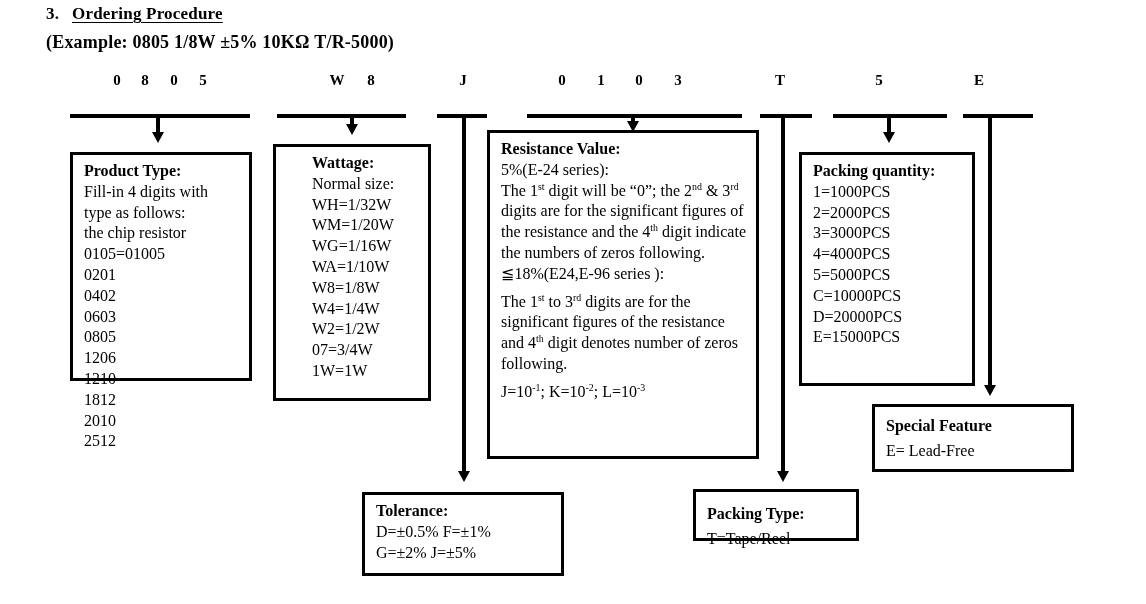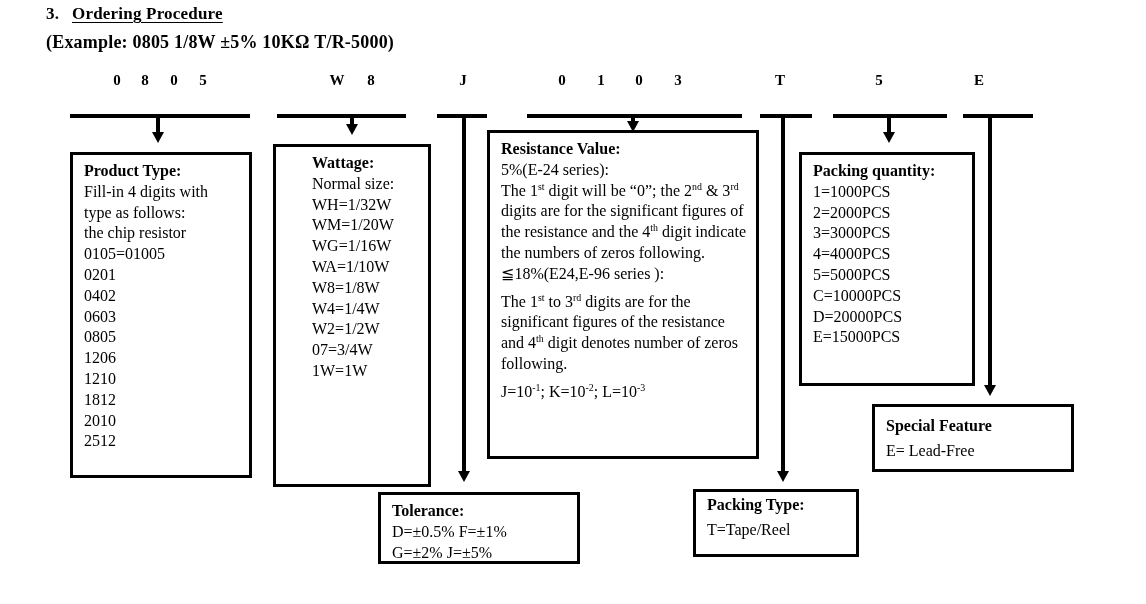--- a/index.html
+++ b/index.html
@@ -144,40 +144,40 @@
       <div class="bracket-stem" style="left: 781px; top: 118px; height: 353px;"></div>
       <div class="bracket-arrow" style="left: 783px; top: 471px;"></div>
       <div class="bracket-bar" style="left: 833px; top: 114px; width: 114px;"></div>
       <div class="bracket-stem" style="left: 887px; top: 118px; height: 14px;"></div>
       <div class="bracket-arrow" style="left: 889px; top: 132px;"></div>
       <div class="bracket-bar" style="left: 963px; top: 114px; width: 70px;"></div>
       <div class="bracket-stem" style="left: 988px; top: 118px; height: 267px;"></div>
       <div class="bracket-arrow" style="left: 990px; top: 385px;"></div>
     </div>
 
-  <div class="box" style="left:70px; top:152px; width:182px; height:326px;">
+  <div class="box" style="left:70px; top:152px; width:182px; height:229px;">
     <div class="box-title">Product Type:</div>
     <div>
         <div class="box-line">Fill-in 4 digits with</div>
         <div class="box-line">type as follows:</div>
         <div class="box-line">the chip resistor</div>
         <div class="box-line">0105=01005</div>
         <div class="box-line">0201</div>
         <div class="box-line">0402</div>
         <div class="box-line">0603</div>
         <div class="box-line">0805</div>
         <div class="box-line">1206</div>
         <div class="box-line">1210</div>
         <div class="box-line">1812</div>
         <div class="box-line">2010</div>
         <div class="box-line">2512</div>
       </div>
   </div>
 
-  <div class="box" style="left:273px; top:144px; width:158px; height:343px;padding-left:36px;">
+  <div class="box" style="left:273px; top:144px; width:158px; height:257px;padding-left:36px;">
     <div class="box-title">Wattage:</div>
     <div>
         <div class="box-line">Normal size:</div>
         <div class="box-line">WH=1/32W</div>
         <div class="box-line">WM=1/20W</div>
         <div class="box-line">WG=1/16W</div>
         <div class="box-line">WA=1/10W</div>
         <div class="box-line">W8=1/8W</div>
         <div class="box-line">W4=1/4W</div>
         <div class="box-line">W2=1/2W</div>
@@ -212,29 +212,29 @@
   </div>
 
   <div class="box" style="left:872px; top:404px; width:202px; height:68px; padding-top:9px;">
     <div class="box-title">Special Feature</div>
     <div class="gap-line" style="height:4px;"></div>
     <div>
         <div class="box-line">E= Lead-Free</div>
       </div>
   </div>
 
-  <div class="box" style="left:378px; top:492px; width:202px; height:72px;">
+  <div class="box" style="left:362px; top:492px; width:202px; height:84px;">
     <div class="box-title">Tolerance:</div>
     <div>
         <div class="box-line">D=±0.5%  F=±1%</div>
         <div class="box-line">G=±2%   J=±5%</div>
       </div>
   </div>
 
-  <div class="box" style="left:693px; top:489px; width:166px; height:68px; padding-top:3px;">
+  <div class="box" style="left:693px; top:489px; width:166px; height:52px; padding-top:12px;">
     <div class="box-title">Packing Type:</div>
     <div class="gap-line" style="height:4px;"></div>
     <div>
         <div class="box-line">T=Tape/Reel</div>
       </div>
   </div>
 
 </div>
 
 </body></html>

